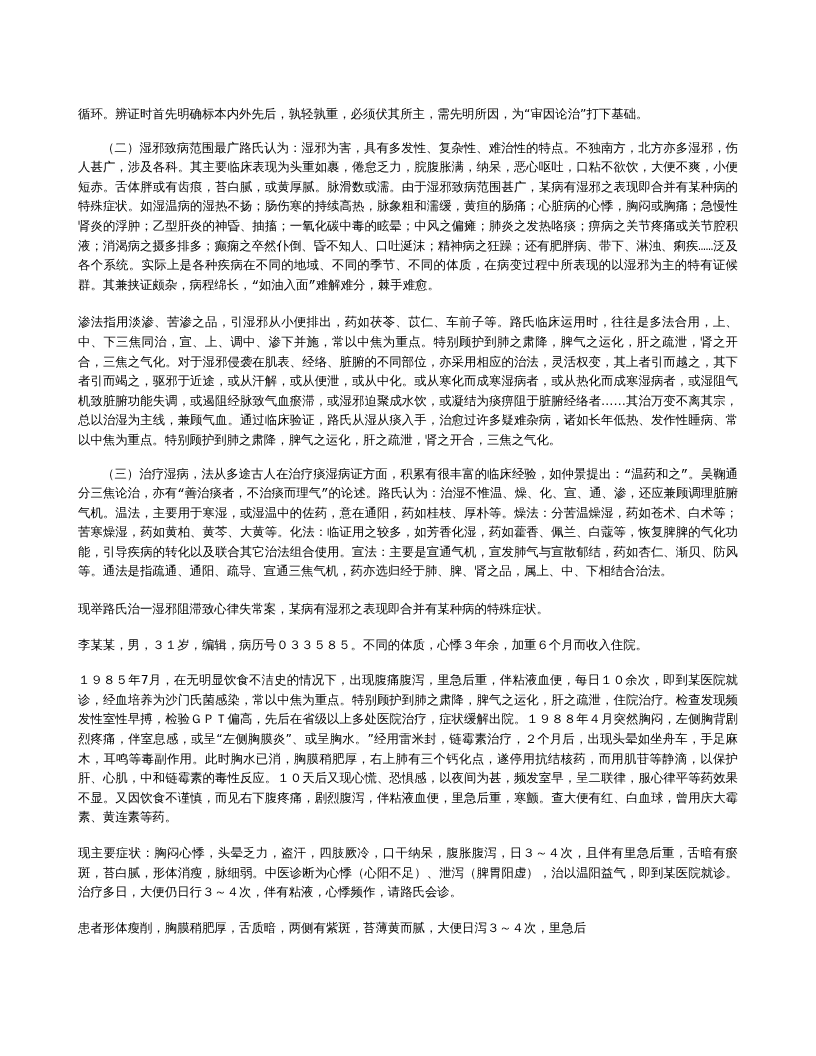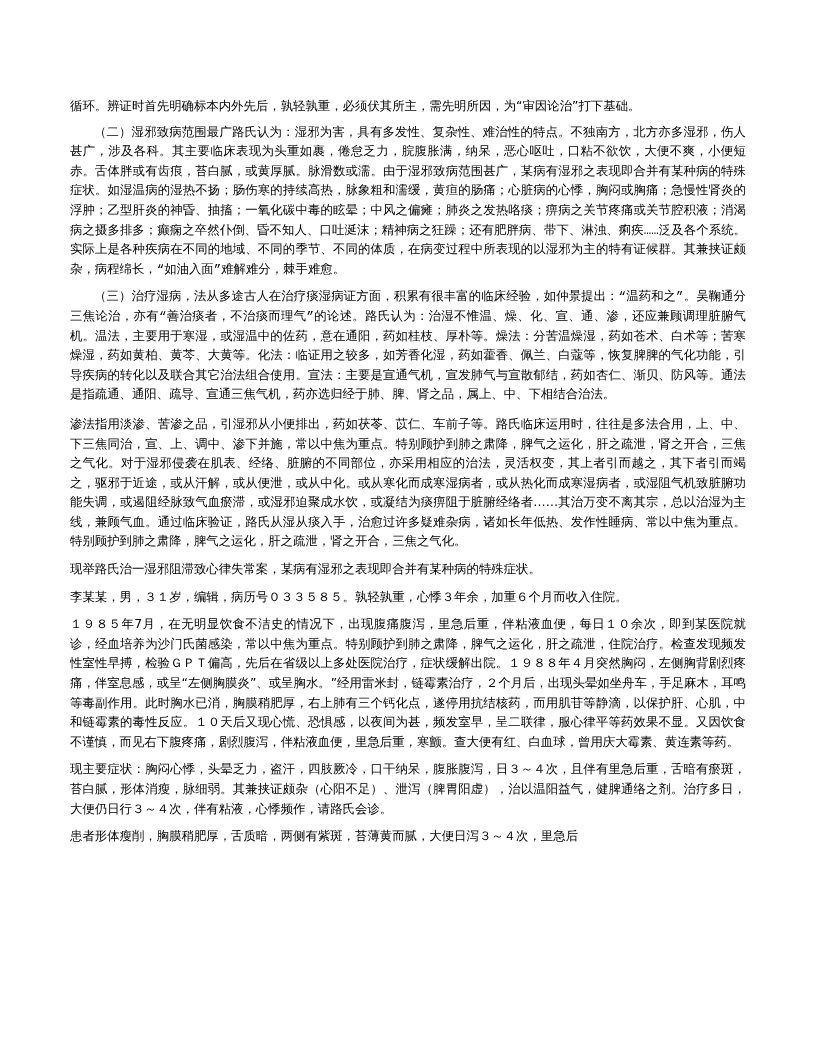--- a/index.html
+++ b/index.html
@@ -21,39 +21,39 @@
     background: #ffffff;
   }
   .doc-body {
     font-size: 12.4px;
     line-height: 19.6px;
     color: #000000;
     text-align: justify;
     text-justify: inter-ideograph;
   }
   .para {
-    margin: 8px;
+    margin: 16px;
     padding: 0;
     text-indent: 0;
     white-space: normal;
     word-break: break-all;
   }
   .para.indent {
     text-indent: 24px;
     font-family: Liberation Mono, monospace;
   }
 </style>
 </head>
 <body>
 
 <div class="page">
   <div class="doc-body">
     <p class="para">循环。辨证时首先明确标本内外先后，孰轻孰重，必须伏其所主，需先明所因，为“审因论治”打下基础。</p>
     <p class="para indent">（二）湿邪致病范围最广路氏认为：湿邪为害，具有多发性、复杂性、难治性的特点。不独南方，北方亦多湿邪，伤人甚广，涉及各科。其主要临床表现为头重如裹，倦怠乏力，脘腹胀满，纳呆，恶心呕吐，口粘不欲饮，大便不爽，小便短赤。舌体胖或有齿痕，苔白腻，或黄厚腻。脉滑数或濡。由于湿邪致病范围甚广，某病有湿邪之表现即合并有某种病的特殊症状。如湿温病的湿热不扬；肠伤寒的持续高热，脉象粗和濡缓，黄疸的肠痛；心脏病的心悸，胸闷或胸痛；急慢性肾炎的浮肿；乙型肝炎的神昏、抽搐；一氧化碳中毒的眩晕；中风之偏瘫；肺炎之发热咯痰；痹病之关节疼痛或关节腔积液；消渴病之摄多排多；癫痫之卒然仆倒、昏不知人、口吐涎沫；精神病之狂躁；还有肥胖病、带下、淋浊、痢疾……泛及各个系统。实际上是各种疾病在不同的地域、不同的季节、不同的体质，在病变过程中所表现的以湿邪为主的特有证候群。其兼挟证颇杂，病程绵长，“如油入面”难解难分，棘手难愈。</p>
+    <p class="para">渗法指用淡渗、苦渗之品，引湿邪从小便排出，药如茯苓、苡仁、车前子等。路氏临床运用时，往往是多法合用，上、中、下三焦同治，宣、上、调中、渗下并施，常以中焦为重点。特别顾护到肺之肃降，脾气之运化，肝之疏泄，肾之开合，三焦之气化。对于湿邪侵袭在肌表、经络、脏腑的不同部位，亦采用相应的治法，灵活权变，其上者引而越之，其下者引而竭之，驱邪于近途，或从汗解，或从便泄，或从中化。或从寒化而成寒湿病者，或从热化而成寒湿病者，或湿阻气机致脏腑功能失调，或遏阻经脉致气血瘀滞，或湿邪迫聚成水饮，或凝结为痰痹阻于脏腑经络者……其治万变不离其宗，总以治湿为主线，兼顾气血。通过临床验证，路氏从湿从痰入手，治愈过许多疑难杂病，诸如长年低热、发作性睡病、常以中焦为重点。特别顾护到肺之肃降，脾气之运化，肝之疏泄，肾之开合，三焦之气化。</p>
     <p class="para indent">（三）治疗湿病，法从多途古人在治疗痰湿病证方面，积累有很丰富的临床经验，如仲景提出：“温药和之”。吴鞠通分三焦论治，亦有“善治痰者，不治痰而理气”的论述。路氏认为：治湿不惟温、燥、化、宣、通、渗，还应兼顾调理脏腑气机。温法，主要用于寒湿，或湿温中的佐药，意在通阳，药如桂枝、厚朴等。燥法：分苦温燥湿，药如苍术、白术等；苦寒燥湿，药如黄柏、黄芩、大黄等。化法：临证用之较多，如芳香化湿，药如藿香、佩兰、白蔻等，恢复脾脾的气化功能，引导疾病的转化以及联合其它治法组合使用。宣法：主要是宣通气机，宣发肺气与宣散郁结，药如杏仁、渐贝、防风等。通法是指疏通、通阳、疏导、宣通三焦气机，药亦选归经于肺、脾、肾之品，属上、中、下相结合治法。</p>
-    <p class="para">渗法指用淡渗、苦渗之品，引湿邪从小便排出，药如茯苓、苡仁、车前子等。路氏临床运用时，往往是多法合用，上、中、下三焦同治，宣、上、调中、渗下并施，常以中焦为重点。特别顾护到肺之肃降，脾气之运化，肝之疏泄，肾之开合，三焦之气化。对于湿邪侵袭在肌表、经络、脏腑的不同部位，亦采用相应的治法，灵活权变，其上者引而越之，其下者引而竭之，驱邪于近途，或从汗解，或从便泄，或从中化。或从寒化而成寒湿病者，或从热化而成寒湿病者，或湿阻气机致脏腑功能失调，或遏阻经脉致气血瘀滞，或湿邪迫聚成水饮，或凝结为痰痹阻于脏腑经络者……其治万变不离其宗，总以治湿为主线，兼顾气血。通过临床验证，路氏从湿从痰入手，治愈过许多疑难杂病，诸如长年低热、发作性睡病、常以中焦为重点。特别顾护到肺之肃降，脾气之运化，肝之疏泄，肾之开合，三焦之气化。</p>
     <p class="para">现举路氏治一湿邪阻滞致心律失常案，某病有湿邪之表现即合并有某种病的特殊症状。</p>
-    <p class="para">李某某，男，３１岁，编辑，病历号０３３５８５。孰轻孰重，心悸３年余，加重６个月而收入住院。</p>
+    <p class="para">李某某，男，３１岁，编辑，病历号０３３５８５。不同的体质，心悸３年余，加重６个月而收入住院。</p>
     <p class="para">１９８５年7月，在无明显饮食不洁史的情况下，出现腹痛腹泻，里急后重，伴粘液血便，每日１０余次，即到某医院就诊，经血培养为沙门氏菌感染，常以中焦为重点。特别顾护到肺之肃降，脾气之运化，肝之疏泄，住院治疗。检查发现频发性室性早搏，检验ＧＰＴ偏高，先后在省级以上多处医院治疗，症状缓解出院。１９８８年４月突然胸闷，左侧胸背剧烈疼痛，伴室息感，或呈“左侧胸膜炎”、或呈胸水。”经用雷米封，链霉素治疗，２个月后，出现头晕如坐舟车，手足麻木，耳鸣等毒副作用。此时胸水已消，胸膜稍肥厚，右上肺有三个钙化点，遂停用抗结核药，而用肌苷等静滴，以保护肝、心肌，中和链霉素的毒性反应。１０天后又现心慌、恐惧感，以夜间为甚，频发室早，呈二联律，服心律平等药效果不显。又因饮食不谨慎，而见右下腹疼痛，剧烈腹泻，伴粘液血便，里急后重，寒颤。查大便有红、白血球，曾用庆大霉素、黄连素等药。</p>
-    <p class="para">现主要症状：胸闷心悸，头晕乏力，盗汗，四肢厥冷，口干纳呆，腹胀腹泻，日３～４次，且伴有里急后重，舌暗有瘀斑，苔白腻，形体消瘦，脉细弱。其兼挟证颇杂（心阳不足）、泄泻（脾胃阳虚），治以温阳益气，健脾通络之剂。治疗多日，大便仍日行３～４次，伴有粘液，心悸频作，请路氏会诊。</p>
+    <p class="para">现主要症状：胸闷心悸，头晕乏力，盗汗，四肢厥冷，口干纳呆，腹胀腹泻，日３～４次，且伴有里急后重，舌暗有瘀斑，苔白腻，形体消瘦，脉细弱。中医诊断为心悸（心阳不足）、泄泻（脾胃阳虚），治以温阳益气，即到某医院就诊。治疗多日，大便仍日行３～４次，伴有粘液，心悸频作，请路氏会诊。</p>
     <p class="para">患者形体瘦削，胸膜稍肥厚，舌质暗，两侧有紫斑，苔薄黄而腻，大便日泻３～４次，里急后</p>
   </div>
 </div>
 
 </body></html>

